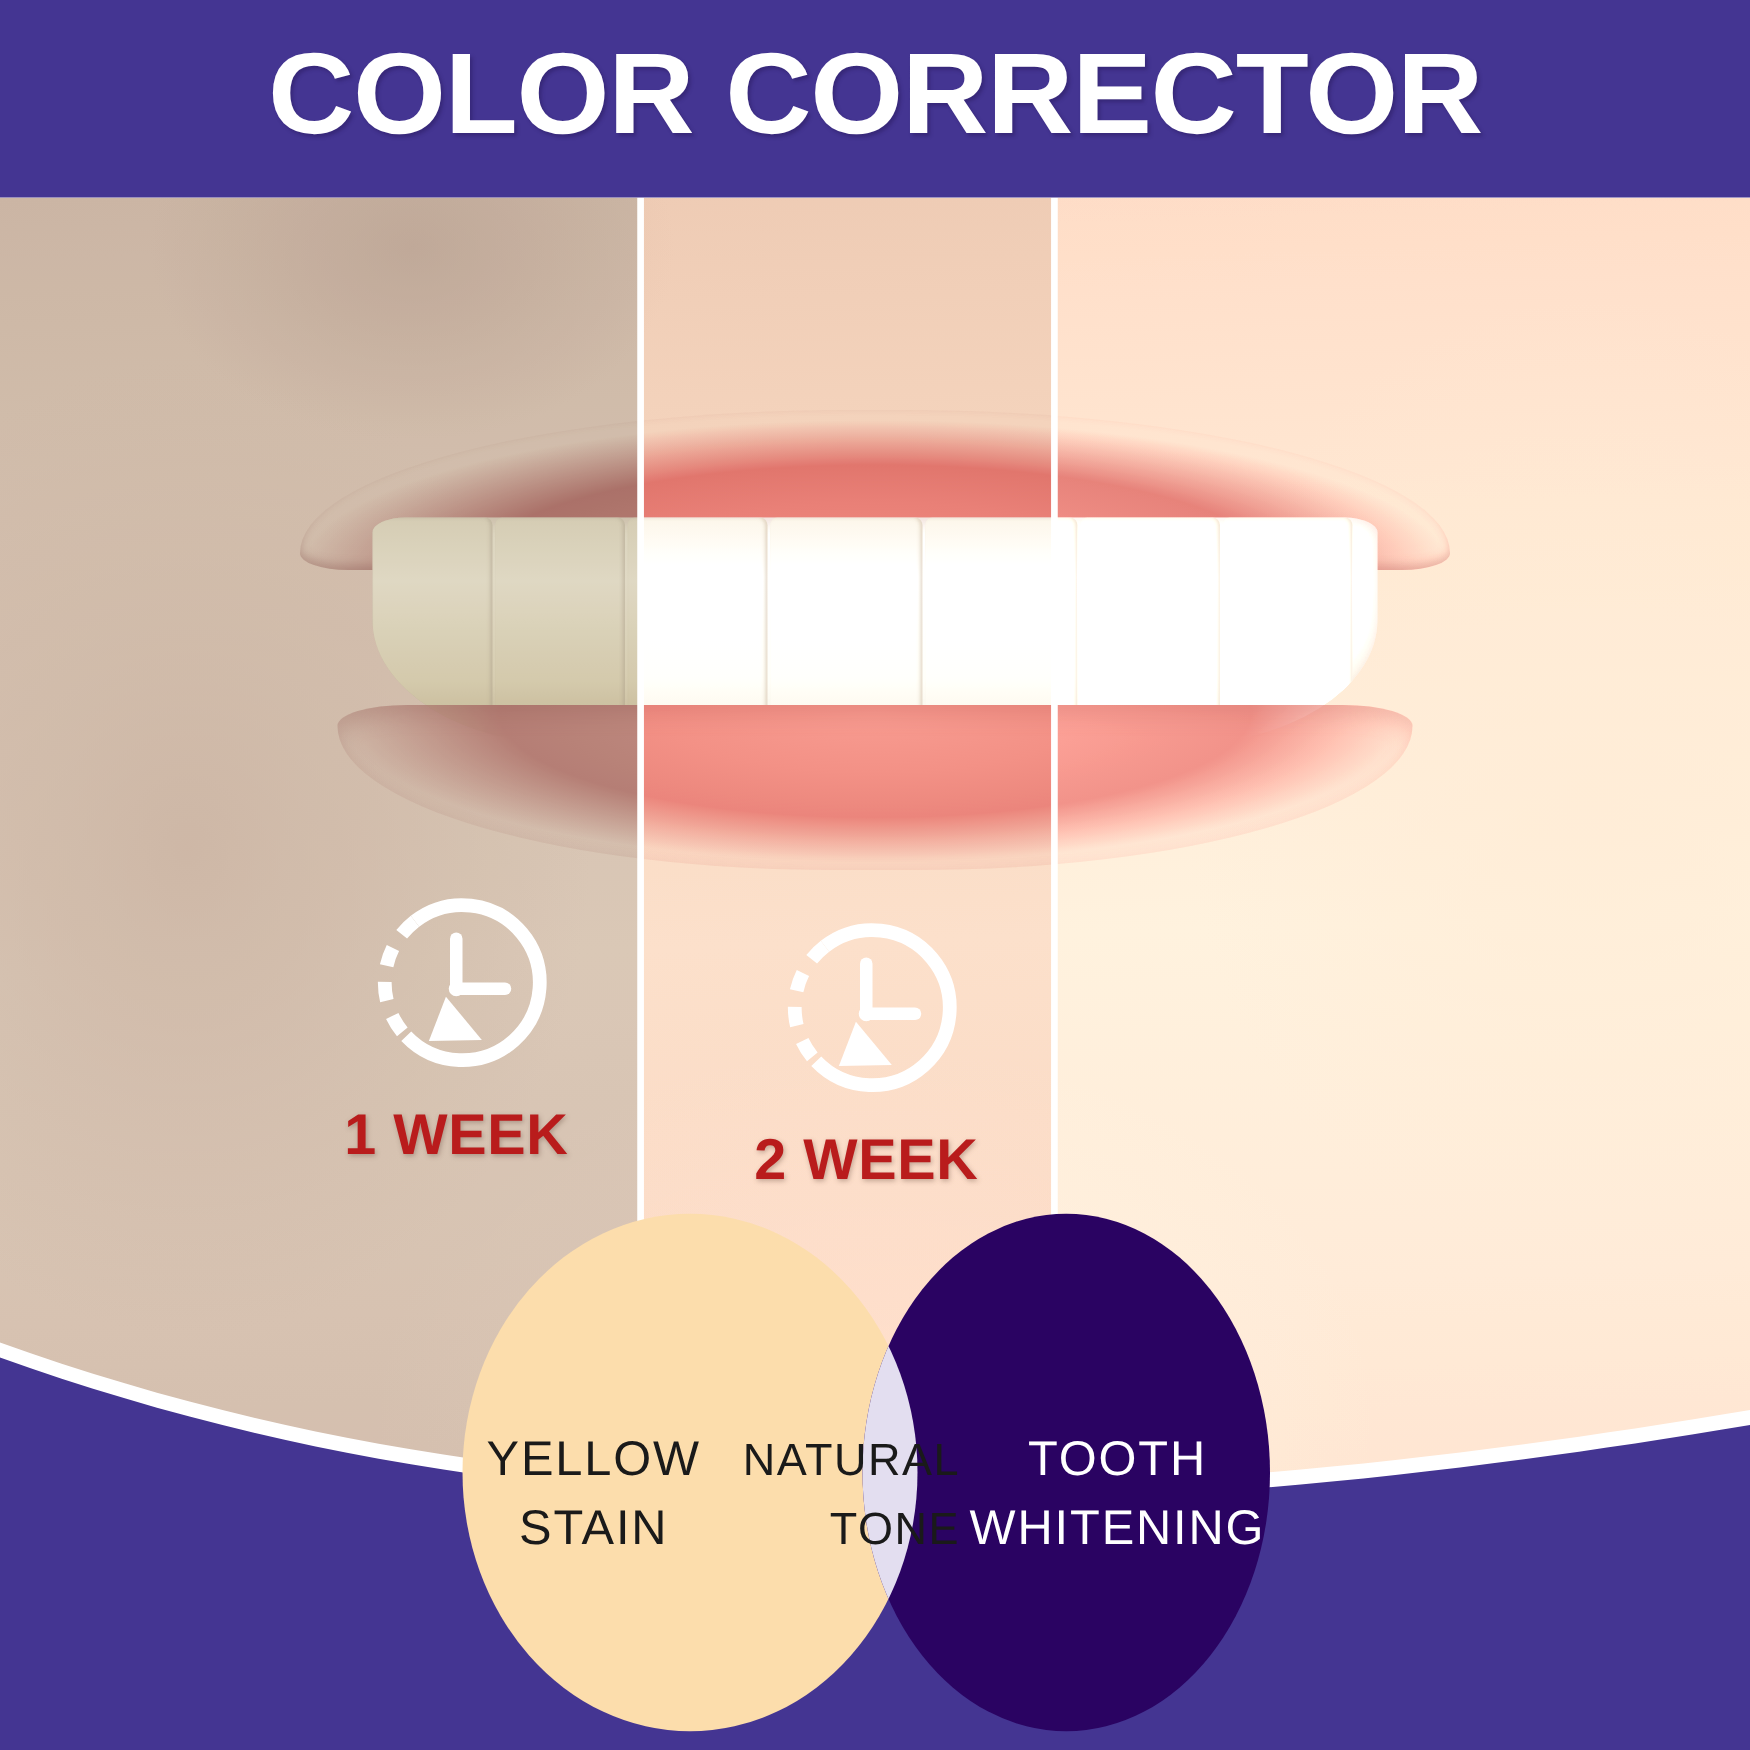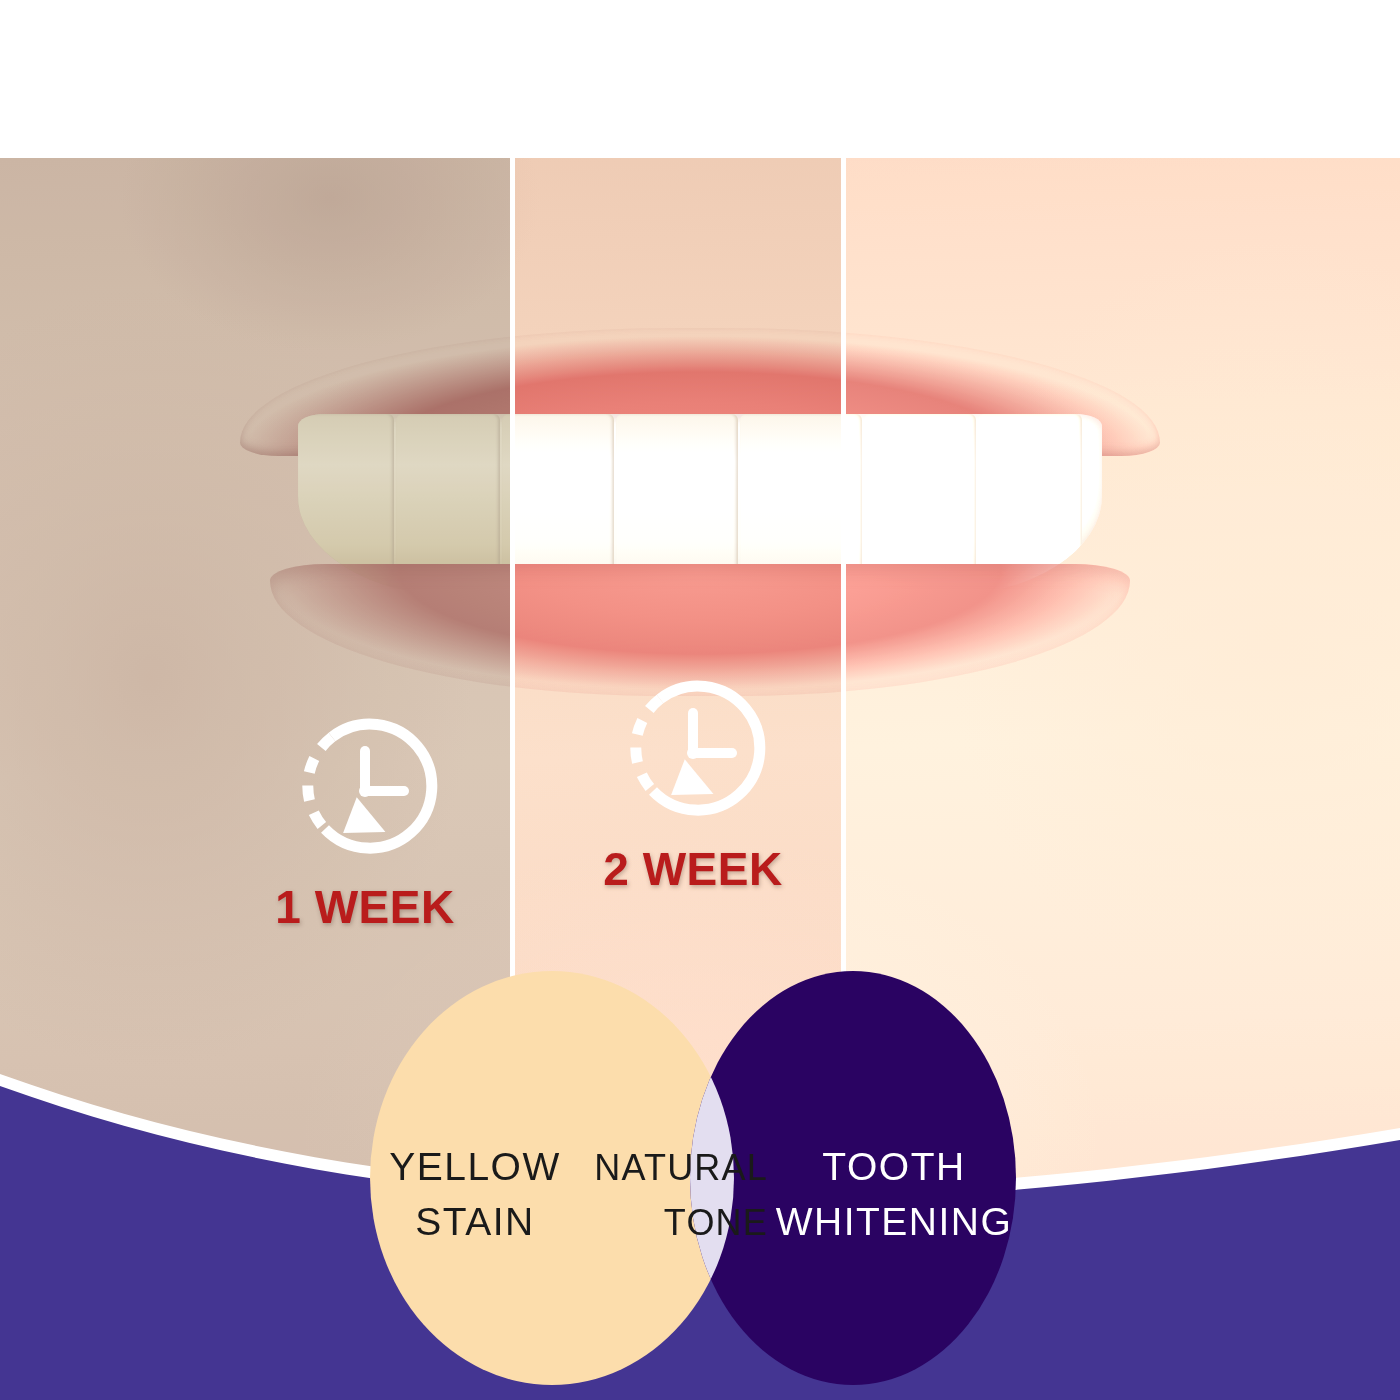--- a/index.html
+++ b/index.html
@@ -162,21 +162,21 @@
     z-index: 20;
     pointer-events: none;
   }
   .marker {
     position: absolute;
     width: 230px;
     text-align: center;
     pointer-events: auto;
   }
   .m1 { left: 250px; top: 716px; }
-  .m2 { left: 578px; top: 678px; }
+  .m2 { left: 578px; top: 736px; }
   .m3 { left: 870px; top: 716px; }
 
   .clock-icon { display: block; margin: 0 auto; }
 
   .week-label {
     margin-top: 18px;
     color: #b91c1c;
     font-family: Liberation Sans, sans-serif;
     font-weight: 700;
     font-size: 46px;
@@ -323,14 +323,17 @@
     <text x="475" y="1180" text-anchor="middle" fill="#1A1A1A" font-family="Liberation Sans, sans-serif" font-size="39" letter-spacing="1.5">YELLOW</text>
     <text x="475" y="1235" text-anchor="middle" fill="#1A1A1A" font-family="Liberation Sans, sans-serif" font-size="39" letter-spacing="1.5">STAIN</text>
 
     <text x="768" y="1180" text-anchor="end" fill="#1A1A1A" font-family="Liberation Sans, sans-serif" font-size="36" letter-spacing="1.2">NATURAL</text>
     <text x="768" y="1235" text-anchor="end" fill="#1A1A1A" font-family="Liberation Sans, sans-serif" font-size="36" letter-spacing="1.2">TONE</text>
 
     <text x="894" y="1180" text-anchor="middle" fill="#FFFFFF" font-family="Liberation Sans, sans-serif" font-size="39" letter-spacing="1.5">TOOTH</text>
     <text x="894" y="1235" text-anchor="middle" fill="#FFFFFF" font-family="Liberation Sans, sans-serif" font-size="39" letter-spacing="1.5">WHITENING</text>
   </svg>
 
+  <div class="header-band">
+    <div class="header-title">COLOR CORRECTOR</div>
+  </div>
 
 </div>
 
 </body></html>

